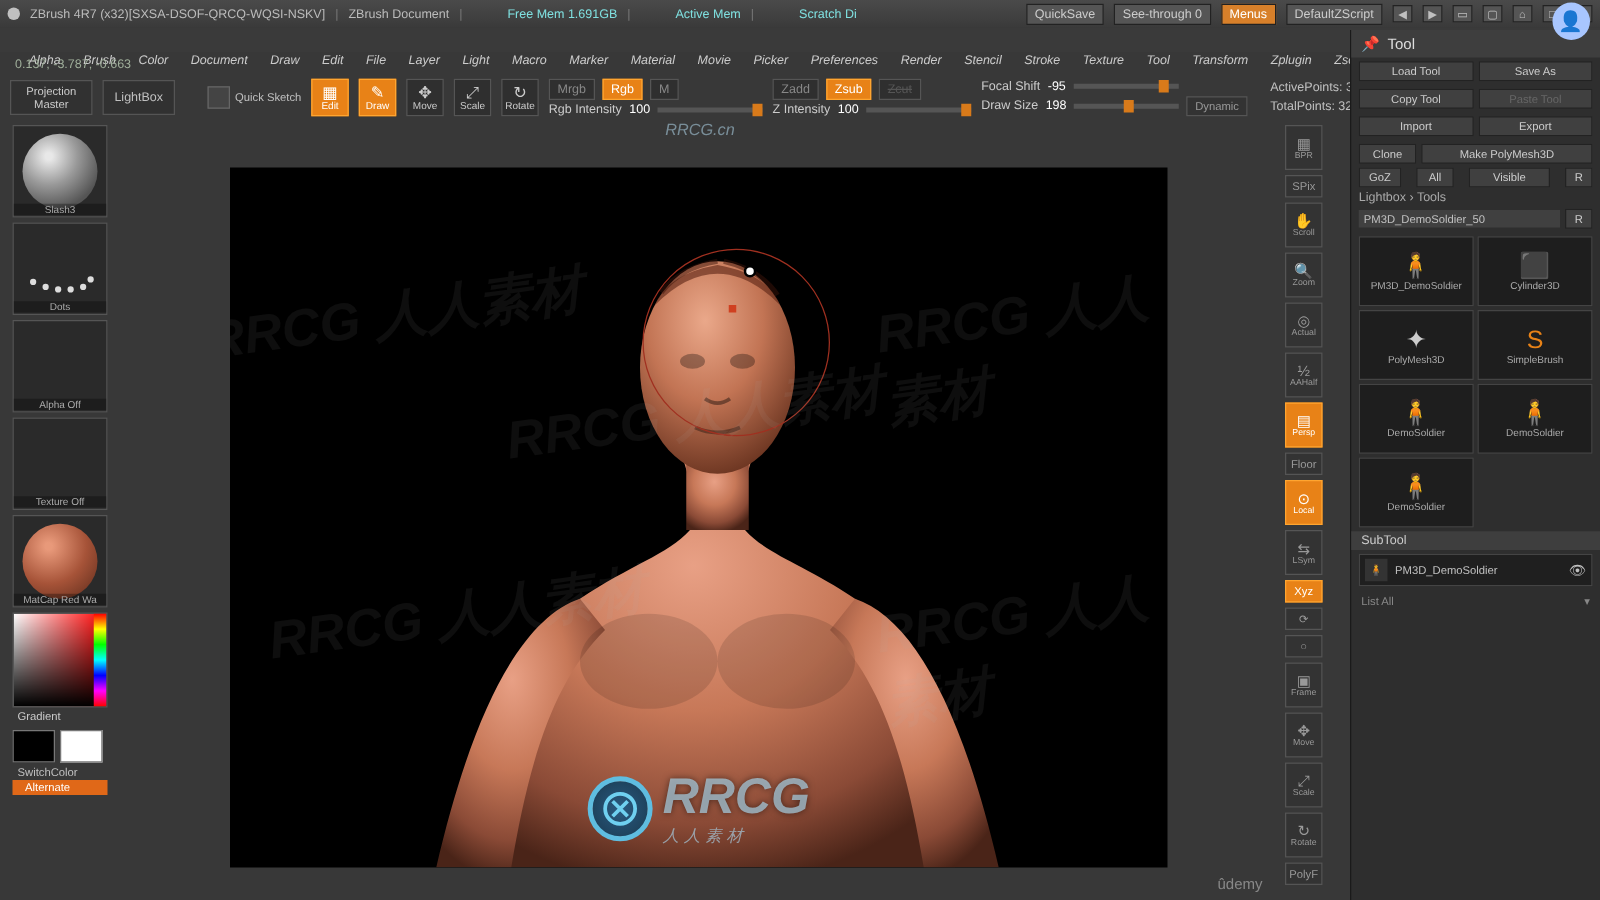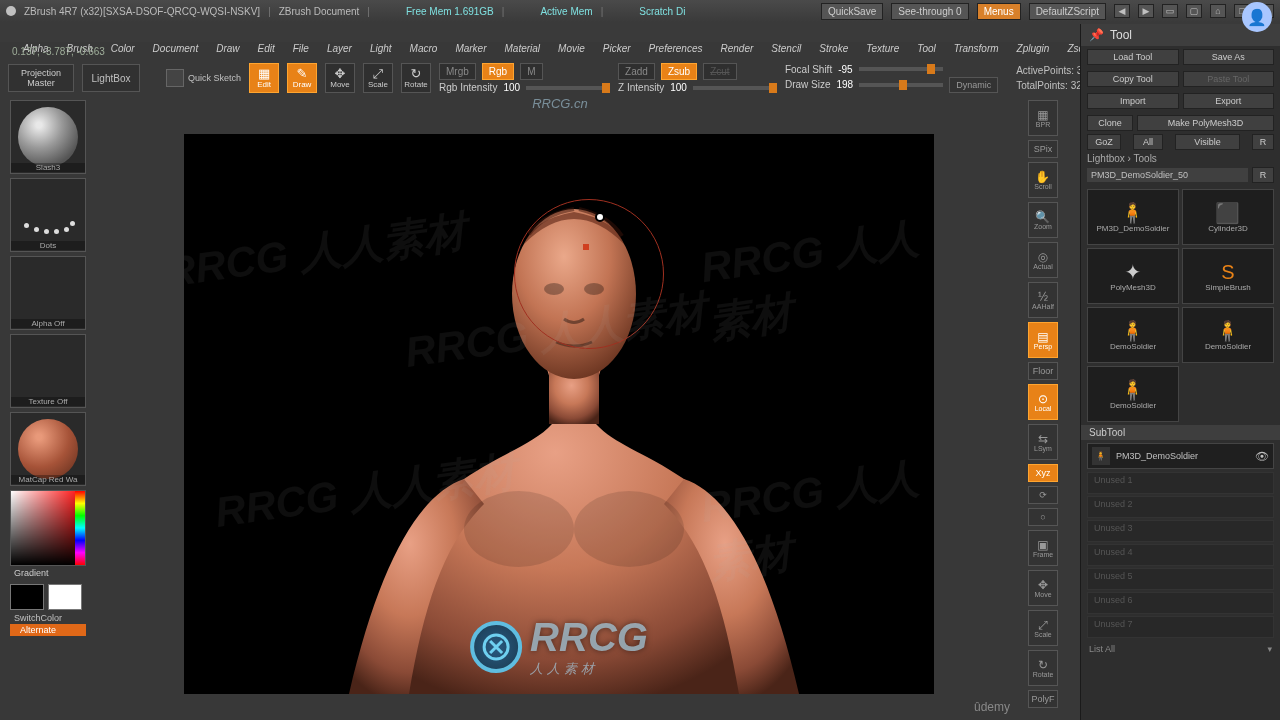--- a/index.html
+++ b/index.html
@@ -476,26 +476,17 @@
         <div class="tc-icon">🧍</div>
         <div>DemoSoldier</div>
       </div>
     </div>
   <div class="subtool-head">SubTool</div>
   <div class="subtool-row">
     <div class="st-thumb">🧍</div>
     <span>PM3D_DemoSoldier</span>
     <span class="st-eye">👁</span>
   </div>
-  <div id="empty-slots">
-      <div class="subtool-empty">Unused 1</div>
-      <div class="subtool-empty">Unused 2</div>
-      <div class="subtool-empty">Unused 3</div>
-      <div class="subtool-empty">Unused 4</div>
-      <div class="subtool-empty">Unused 5</div>
-      <div class="subtool-empty">Unused 6</div>
-      <div class="subtool-empty">Unused 7</div>
-    </div>
   <div class="list-all">
     <span>List All</span>
     <span>▾</span>
   </div>
 </div>
 
 </body></html>

